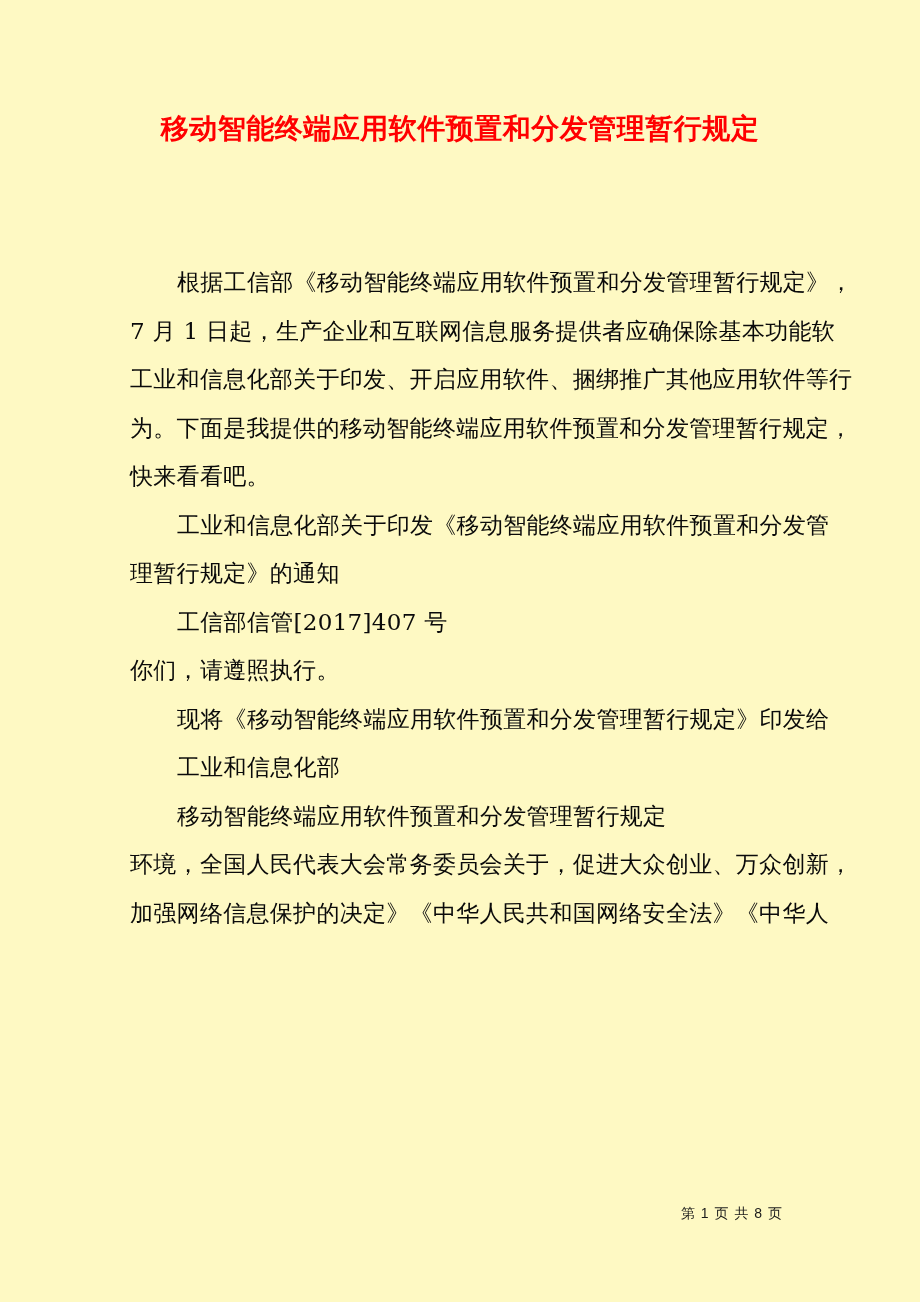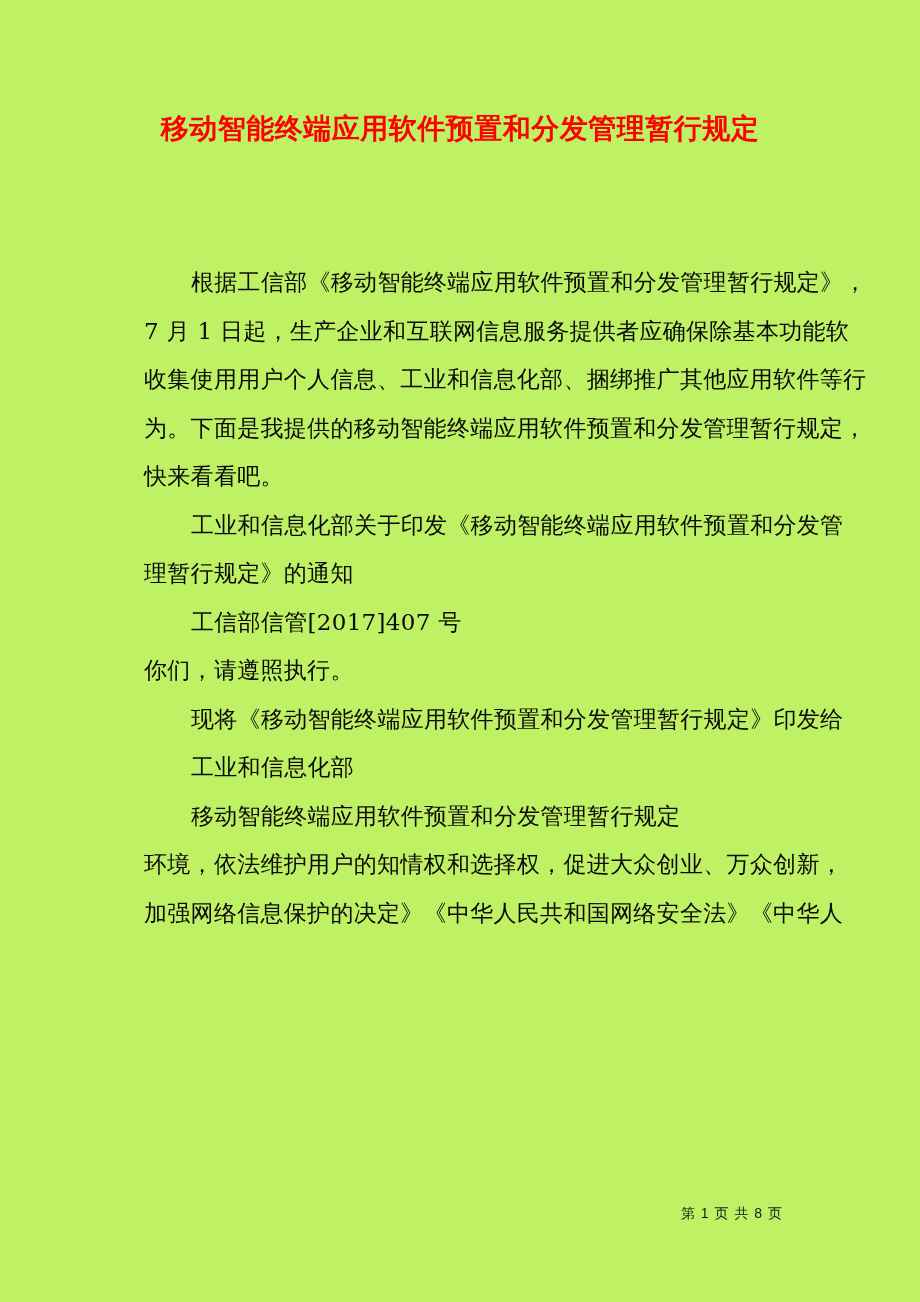--- a/index.html
+++ b/index.html
@@ -4,41 +4,41 @@
 <style>
   html, body {
     margin: 0;
     padding: 0;
     background: #ffffff;
   }
   .page {
     position: relative;
     width: 920px;
     height: 1302px;
-    background: #bef264;
+    background: #fef9c3;
     overflow: hidden;
     font-family: "DejaVu Serif", "Liberation Serif", serif;
     color: #000000;
   }
   .doc-title {
     position: absolute;
     top: 112px;
     left: 0;
     width: 920px;
     margin: 0;
     text-align: center;
     font-size: 28px;
     line-height: 34px;
     font-weight: 700;
     letter-spacing: 0.5px;
   }
   .doc-body {
     position: absolute;
     top: 258px;
-    left: 144px;
+    left: 130px;
     width: 690px;
   }
   .text-line {
     font-size: 23px;
     height: 48.5px;
     line-height: 48.5px;
     white-space: nowrap;
     letter-spacing: 0.3px;
     color: #0a0a0a;
   }
@@ -58,28 +58,28 @@
 </style>
 </head>
 <body>
 
 <div class="page">
   <h1 class="doc-title" style="color: rgb(255, 0, 0);">移动智能终端应用软件预置和分发管理暂行规定</h1>
 
   <div class="doc-body" id="doc-body">
       <div class="text-line indent">根据工信部《移动智能终端应用软件预置和分发管理暂行规定》，</div>
       <div class="text-line">7 月 1 日起，生产企业和互联网信息服务提供者应确保除基本功能软</div>
-      <div class="text-line">收集使用用户个人信息、工业和信息化部、捆绑推广其他应用软件等行</div>
+      <div class="text-line">工业和信息化部关于印发、开启应用软件、捆绑推广其他应用软件等行</div>
       <div class="text-line">为。下面是我提供的移动智能终端应用软件预置和分发管理暂行规定，</div>
       <div class="text-line">快来看看吧。</div>
       <div class="text-line indent">工业和信息化部关于印发《移动智能终端应用软件预置和分发管</div>
       <div class="text-line">理暂行规定》的通知</div>
       <div class="text-line indent">工信部信管[2017]407 号</div>
       <div class="text-line">你们，请遵照执行。</div>
       <div class="text-line indent">现将《移动智能终端应用软件预置和分发管理暂行规定》印发给</div>
       <div class="text-line indent">工业和信息化部</div>
       <div class="text-line indent">移动智能终端应用软件预置和分发管理暂行规定</div>
-      <div class="text-line">环境，依法维护用户的知情权和选择权，促进大众创业、万众创新，</div>
+      <div class="text-line">环境，全国人民代表大会常务委员会关于，促进大众创业、万众创新，</div>
       <div class="text-line">加强网络信息保护的决定》《中华人民共和国网络安全法》《中华人</div>
     </div>
 
   <div class="page-footer">第 1 页 共 8 页</div>
 </div>
 
 </body></html>

